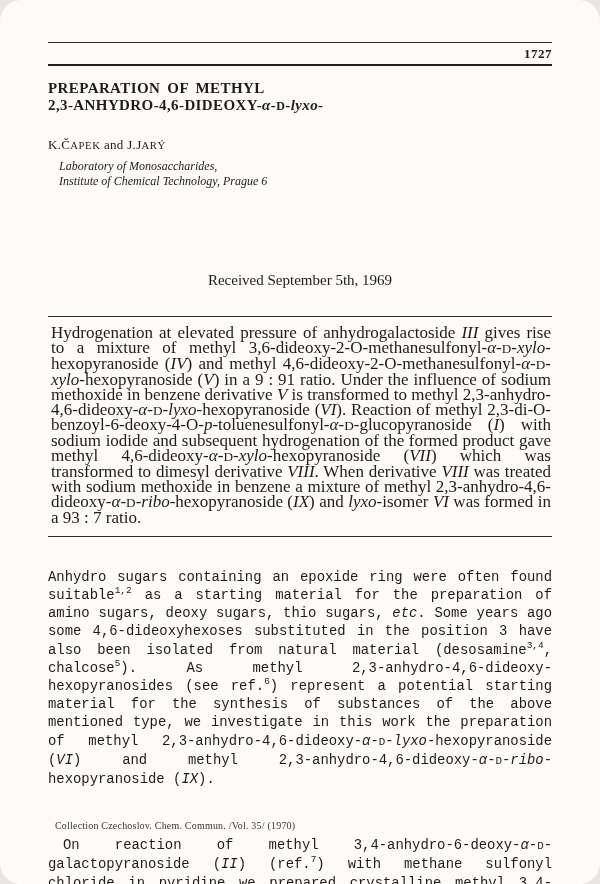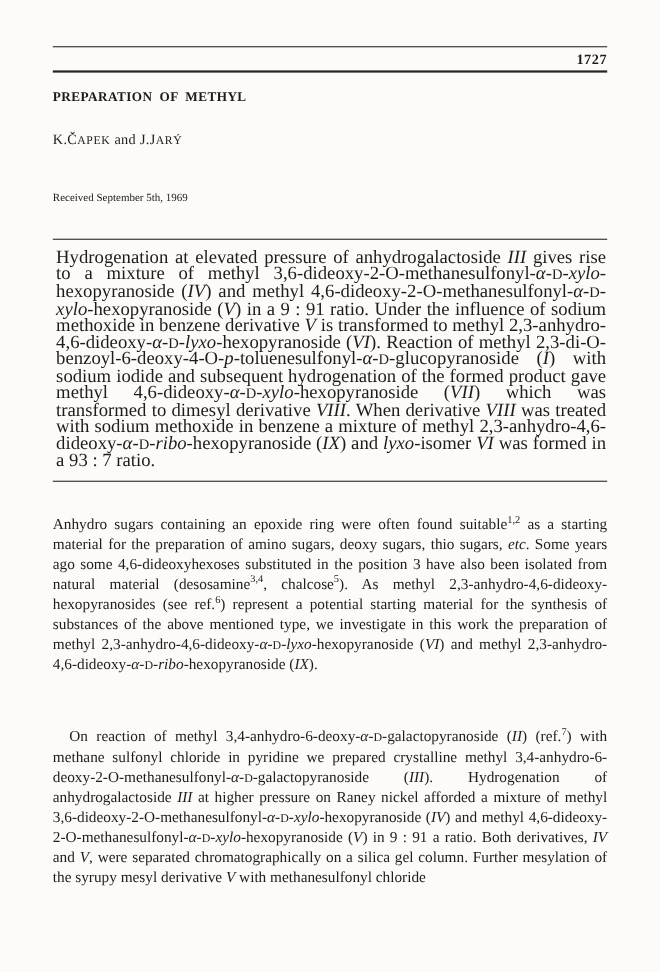--- a/index.html
+++ b/index.html
@@ -6,67 +6,74 @@
   body { background:#e8e6e2; }
   .page {
     position:relative;
     width:600px; height:884px;
     margin:0 auto;
     background:#fcfbf8;
     color:#1e1c1a;
     font-family:"Liberation Serif","DejaVu Serif",serif;
     overflow:hidden;
     box-sizing:border-box;
+    border-radius:21px;
   }
   .content { margin:0 48px; width:504px; }
   .rule-thin  { border-bottom:1px solid #2b2825; margin-top:42px; }
   .pageno { text-align:right; font-weight:bold; font-size:13px; line-height:18px; margin-top:2px; letter-spacing:0.5px; }
   .rule-thick { border-bottom:2px solid #242220; margin-top:1px; }
-  .title { margin-top:14px; font-weight:bold; font-size:12px; line-height:17px; letter-spacing:0.4px; word-spacing:3px; }
+  .title { margin-top:14px; font-weight:bold; font-size:15px; line-height:17px; letter-spacing:0.4px; word-spacing:3px; }
   .title small { font-size:80%; }
   .authors { margin-top:22px; font-size:13px; line-height:16px; letter-spacing:0.3px; }
   .authors small { font-size:82%; letter-spacing:0.6px;text-align:center; }
   .affil { margin-top:5px; margin-left:11px; font-style:italic; font-size:12px; line-height:14.5px; }
-  .received { margin-top:36px; text-align:left; font-size:10px; line-height:16px; }
+  .received { margin-top:84px; text-align:center; font-size:15px; line-height:16px; }
   .abs-rule { border-bottom:1.5px solid #2b2825; }
   .abs-rule-top { margin-top:28px; }
   .abstract { padding:9px 1px 10px 3px; font-size:17px; line-height:14.9px; text-align:justify; }
   .abstract small, .bodytext small { font-size:78%; }
   .bodytext { margin-top:31px; font-size:13.9px; line-height:18.2px; text-align:justify; }
-  .bodytext p { margin:0; }
+  .bodytext p { margin:0;font-family:Liberation Mono, monospace; }
   .bodytext p + p { text-indent:15px;margin-top:48px; }
   sup { font-size:68%; line-height:0; }
   .footer {
     position:absolute; left:55px; top:820px;
     font-size:10px; color:#3a3732; letter-spacing:0.2px;
   }
 </style>
 </head>
 <body>
 
 <div class="page">
   <div class="content">
 
     <div class="rule-thin"></div>
     <div class="pageno">1727</div>
     <div class="rule-thick"></div>
 
     <div class="title">
       <div>PREPARATION OF METHYL</div>
+      <div>2,3-ANHYDRO-4,6-DIDEOXY-<i>α</i>-<small>D</small>-<i>lyxo</i>-</div>
     </div>
 
     <div class="authors">K.Č<small>APEK</small> and J.J<small>ARÝ</small></div>
 
+    <div class="affil">
+      <div>Laboratory of Monosaccharides,</div>
+      <div>Institute of Chemical Technology, Prague 6</div>
+    </div>
 
     <div class="received">Received September 5th, 1969</div>
 
     <div class="abs-rule abs-rule-top"></div>
     <div class="abstract">Hydrogenation at elevated pressure of anhydrogalactoside <i>III</i> gives rise to a mixture of methyl 3,6-dideoxy-2-O-methanesulfonyl-<i>α</i>-<small>D</small>-<i>xylo</i>-hexopyranoside (<i>IV</i>) and methyl 4,6-dideoxy-2-O-methanesulfonyl-<i>α</i>-<small>D</small>-<i>xylo</i>-hexopyranoside (<i>V</i>) in a 9 : 91 ratio. Under the influence of sodium methoxide in benzene derivative <i>V</i> is transformed to methyl 2,3-anhydro-4,6-dideoxy-<i>α</i>-<small>D</small>-<i>lyxo</i>-hexopyranoside (<i>VI</i>). Reaction of methyl 2,3-di-O-benzoyl-6-deoxy-4-O-<i>p</i>-toluenesulfonyl-<i>α</i>-<small>D</small>-glucopyranoside (<i>I</i>) with sodium iodide and subsequent hydrogenation of the formed product gave methyl 4,6-dideoxy-<i>α</i>-<small>D</small>-<i>xylo</i>-hexopyranoside (<i>VII</i>) which was transformed to dimesyl derivative <i>VIII</i>. When derivative <i>VIII</i> was treated with sodium methoxide in benzene a mixture of methyl 2,3-anhydro-4,6-dideoxy-<i>α</i>-<small>D</small>-<i>ribo</i>-hexopyranoside (<i>IX</i>) and <i>lyxo</i>-isomer <i>VI</i> was formed in a 93 : 7 ratio.</div>
     <div class="abs-rule"></div>
 
     <div class="bodytext">
       <p>Anhydro sugars containing an epoxide ring were often found suitable<sup>1,2</sup> as a starting material for the preparation of amino sugars, deoxy sugars, thio sugars, <i>etc</i>. Some years ago some 4,6-dideoxyhexoses substituted in the position 3 have also been isolated from natural material (desosamine<sup>3,4</sup>, chalcose<sup>5</sup>). As methyl 2,3-anhydro-4,6-dideoxy-hexopyranosides (see ref.<sup>6</sup>) represent a potential starting material for the synthesis of substances of the above mentioned type, we investigate in this work the preparation of methyl 2,3-anhydro-4,6-dideoxy-<i>α</i>-<small>D</small>-<i>lyxo</i>-hexopyranoside (<i>VI</i>) and methyl 2,3-anhydro-4,6-dideoxy-<i>α</i>-<small>D</small>-<i>ribo</i>-hexopyranoside (<i>IX</i>).</p>
       <p>On reaction of methyl 3,4-anhydro-6-deoxy-<i>α</i>-<small>D</small>-galactopyranoside (<i>II</i>) (ref.<sup>7</sup>) with methane sulfonyl chloride in pyridine we prepared crystalline methyl 3,4-anhydro-6-deoxy-2-O-methanesulfonyl-<i>α</i>-<small>D</small>-galactopyranoside (<i>III</i>). Hydrogenation of anhydrogalactoside <i>III</i> at higher pressure on Raney nickel afforded a mixture of methyl 3,6-dideoxy-2-O-methanesulfonyl-<i>α</i>-<small>D</small>-<i>xylo</i>-hexopyranoside (<i>IV</i>) and methyl 4,6-dideoxy-2-O-methanesulfonyl-<i>α</i>-<small>D</small>-<i>xylo</i>-hexopyranoside (<i>V</i>) in 9 : 91 a ratio. Both derivatives, <i>IV</i> and <i>V</i>, were separated chromatographically on a silica gel column. Further mesylation of the syrupy mesyl derivative <i>V</i> with methanesulfonyl chloride</p>
     </div>
 
   </div>
 
+  <div class="footer">Collection Czechoslov. Chem. Commun. /Vol. 35/ (1970)</div>
 </div>
 
 </body></html>

